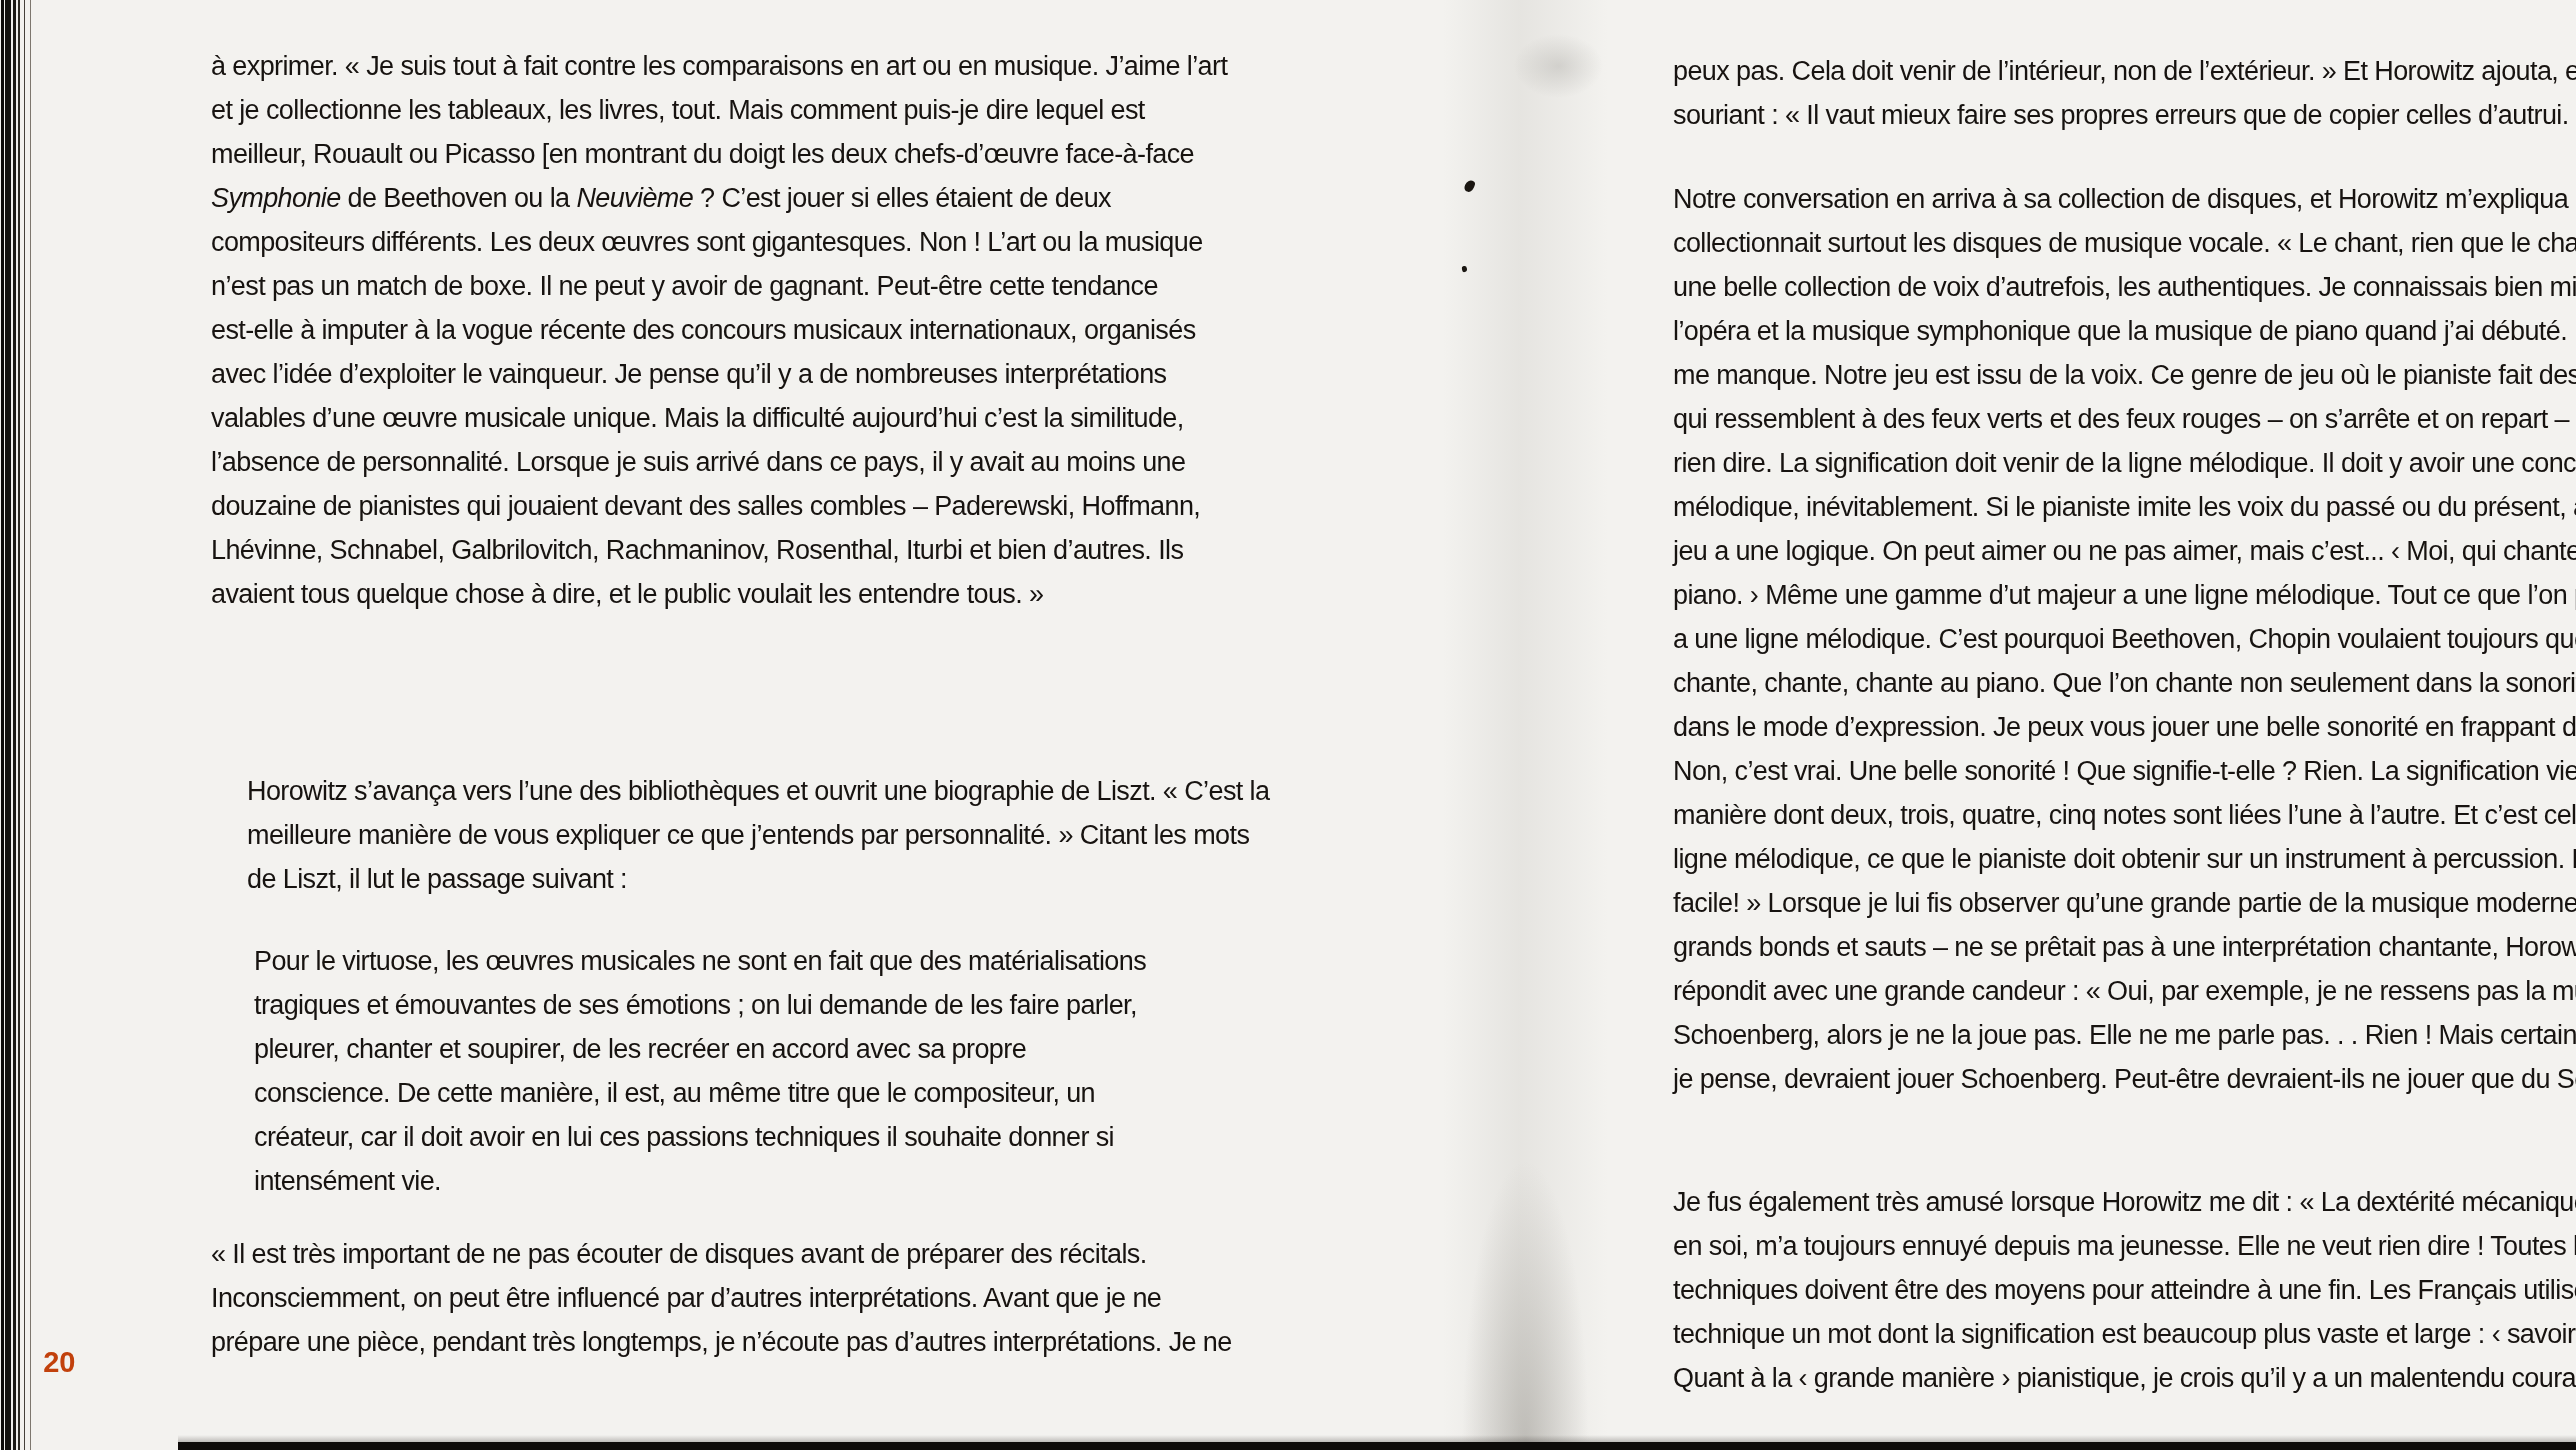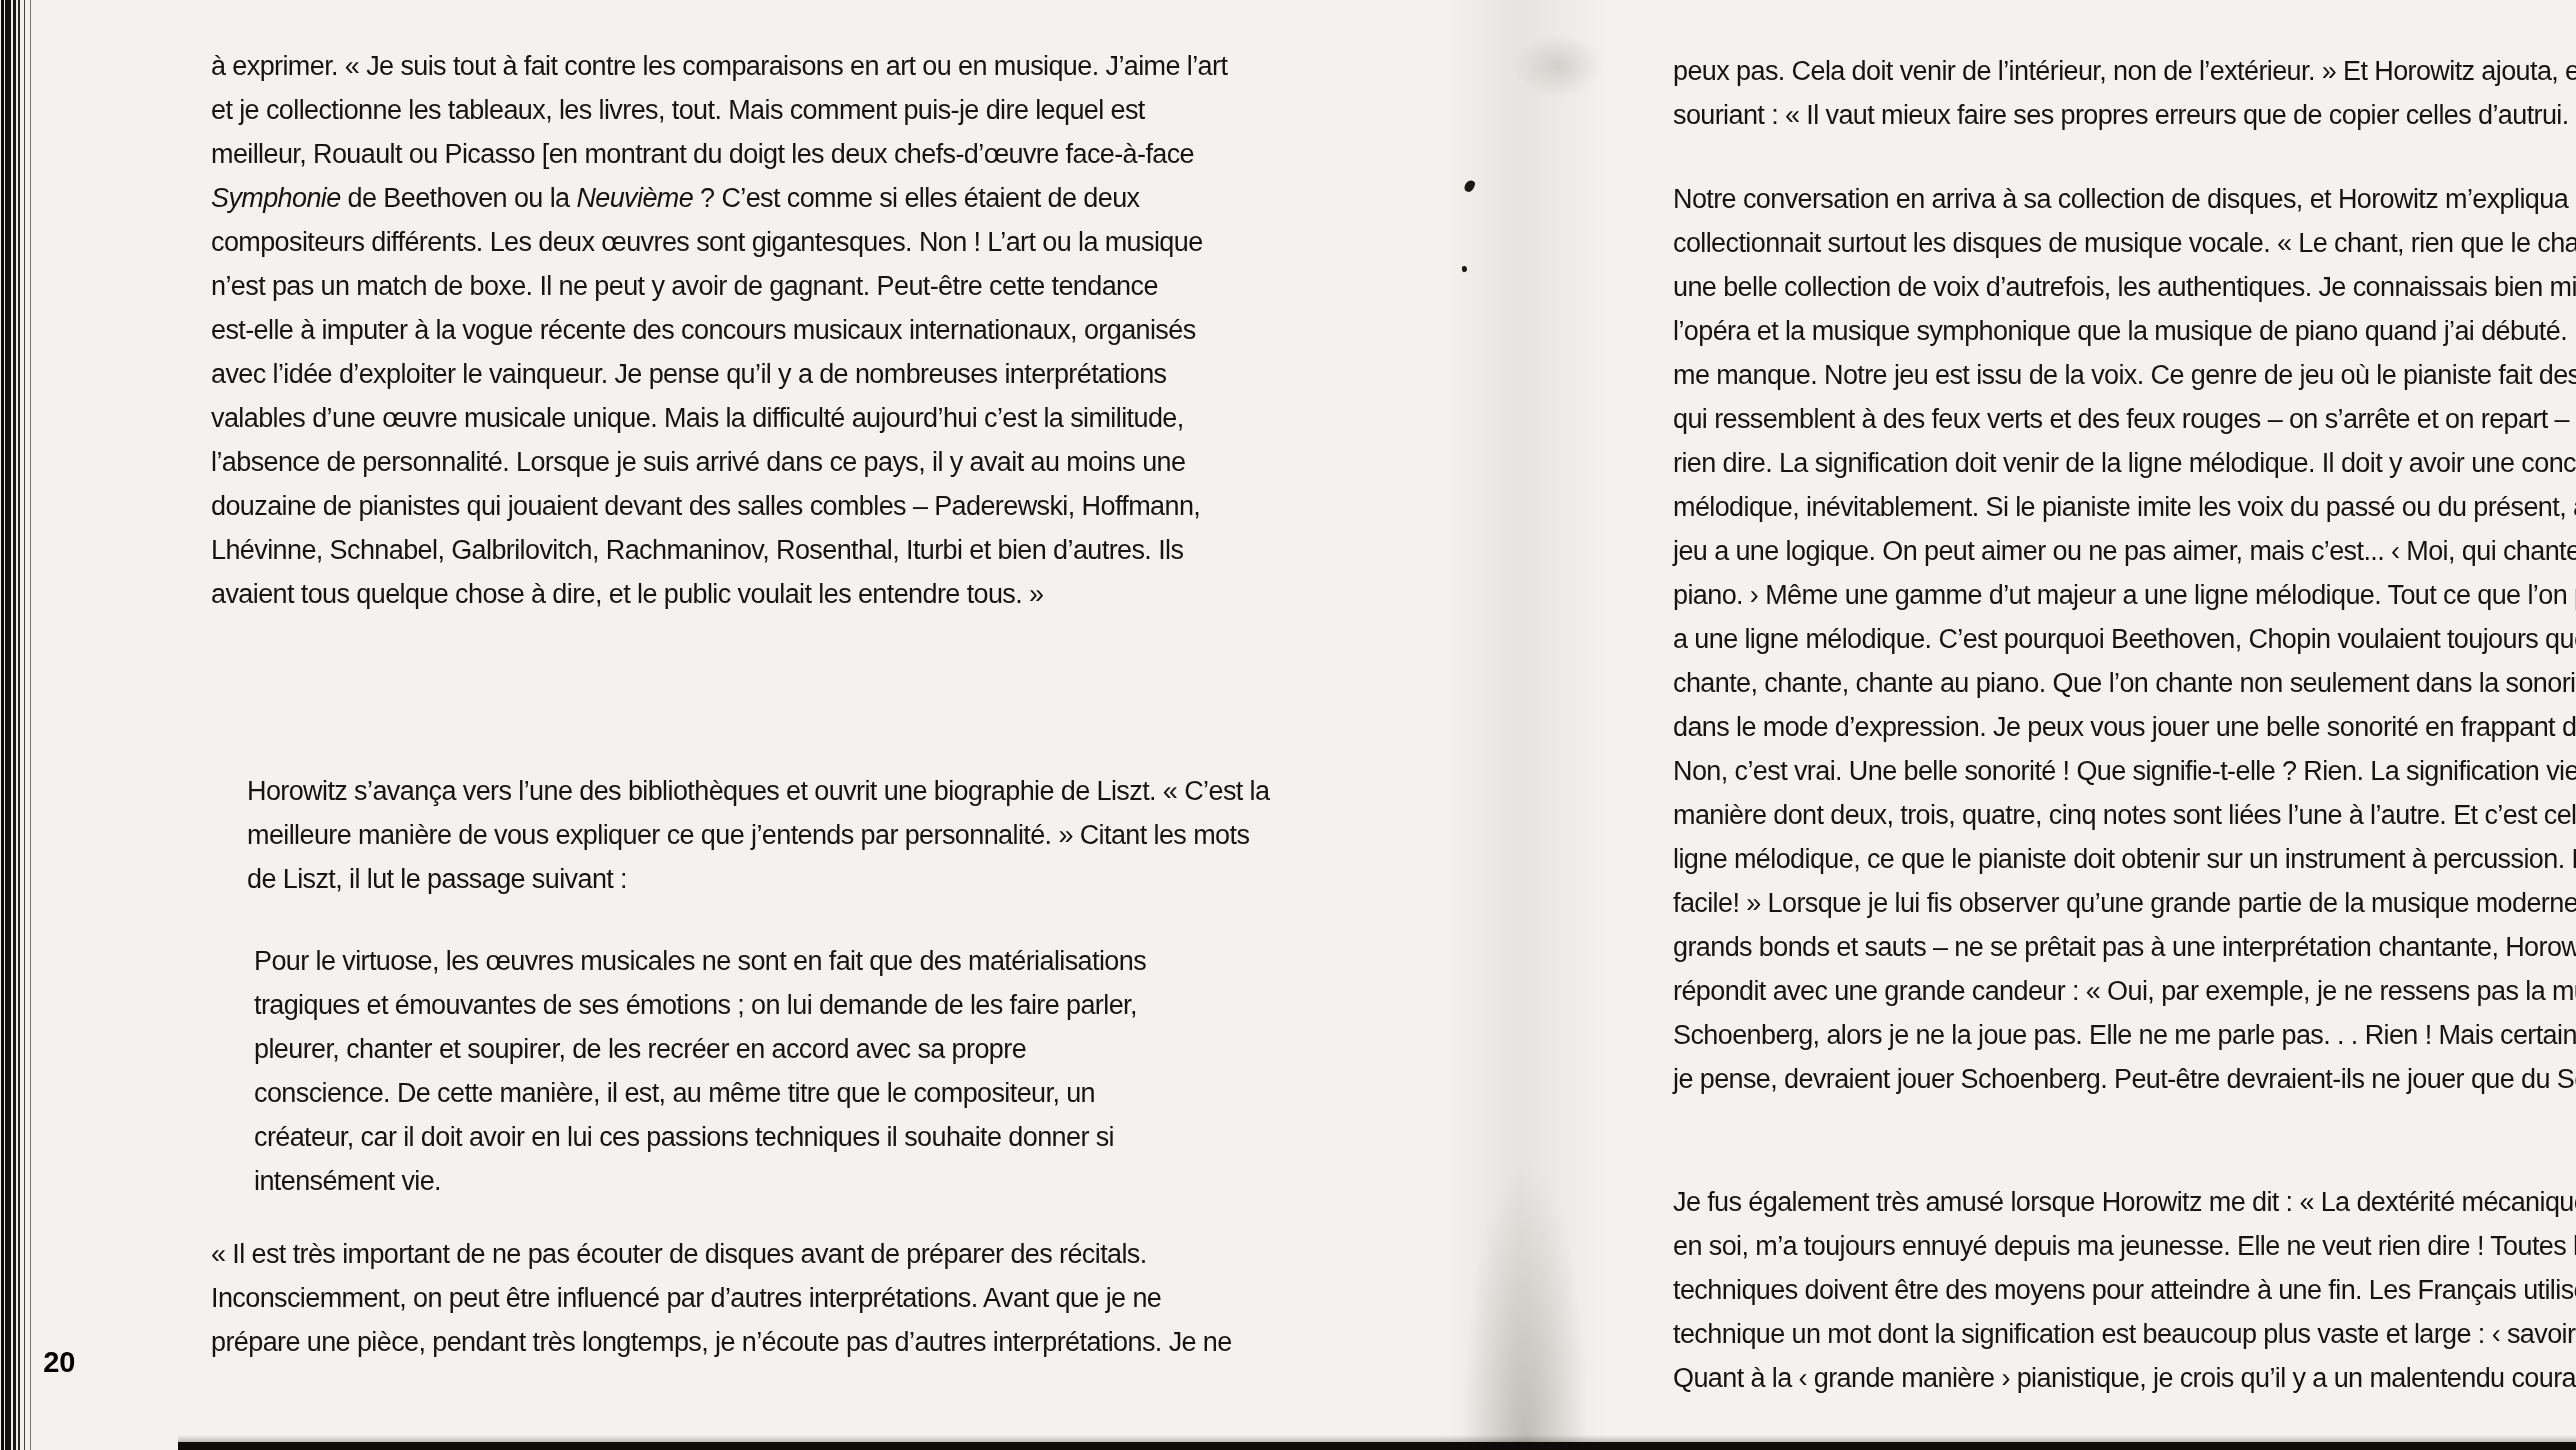--- a/index.html
+++ b/index.html
@@ -58,42 +58,42 @@
   .line i{font-style:italic;}
   .block[data-name="lp-para1"]{top:44px;}
   .block[data-name="lp-para2"]{top:769px;margin-left:36px;}
   .block[data-name="lp-quote"]{top:939px;left:43px;}
   .block[data-name="lp-para3"]{top:1232px;}
   .block[data-name="rp-para1"]{top:49px;}
   .block[data-name="rp-para2"]{top:177px;}
   .block[data-name="rp-para3"]{top:1180px;}
   .pagenum{
     position:absolute;
-    font-size:29px;font-weight:700;color:#000000;letter-spacing:0;
+    font-size:29px;font-weight:700;color:#c2410c;letter-spacing:0;
   }
   .pn-left{left:7.2px;top:1346px;}
 </style>
 </head>
 <body>
 
 <div class="spread" data-name="book-spread">
 
   <div class="left-edge" data-name="scan-left-edge"></div>
   <div class="gutter" data-name="gutter-shadow"></div>
   <div class="smudge" data-name="gutter-smudge"></div>
   <div class="speck s1" data-name="ink-speck"></div>
   <div class="speck s2" data-name="ink-speck"></div>
 
   <div class="page page-left" data-name="left-page">
     <div id="left-blocks" class="textcol" data-name="left-text-column">
         <div class="block" data-name="lp-para1">
           <div class="line" data-name="text-line"><span>à exprimer. « Je suis tout à fait contre les comparaisons en art ou en musique. J’aime l’art</span></div>
           <div class="line" data-name="text-line"><span>et je collectionne les tableaux, les livres, tout. Mais comment puis-je dire lequel est</span></div>
           <div class="line" data-name="text-line"><span>meilleur, Rouault ou Picasso [en montrant du doigt les deux chefs-d’œuvre face-à-face</span></div>
-          <div class="line" data-name="text-line"><i>Symphonie</i><span> de Beethoven ou la </span><i>Neuvième</i><span> ? C’est comme si elles étaient de deux</span></div>
+          <div class="line" data-name="text-line"><i>Symphonie</i><span> de Beethoven ou la </span><i>Neuvième</i><span> ? C’est jouer si elles étaient de deux</span></div>
           <div class="line" data-name="text-line"><span>compositeurs différents. Les deux œuvres sont gigantesques. Non ! L’art ou la musique</span></div>
           <div class="line" data-name="text-line"><span>n’est pas un match de boxe. Il ne peut y avoir de gagnant. Peut-être cette tendance</span></div>
           <div class="line" data-name="text-line"><span>est-elle à imputer à la vogue récente des concours musicaux internationaux, organisés</span></div>
           <div class="line" data-name="text-line"><span>avec l’idée d’exploiter le vainqueur. Je pense qu’il y a de nombreuses interprétations</span></div>
           <div class="line" data-name="text-line"><span>valables d’une œuvre musicale unique. Mais la difficulté aujourd’hui c’est la similitude,</span></div>
           <div class="line" data-name="text-line"><span>l’absence de personnalité. Lorsque je suis arrivé dans ce pays, il y avait au moins une</span></div>
           <div class="line" data-name="text-line"><span>douzaine de pianistes qui jouaient devant des salles combles – Paderewski, Hoffmann,</span></div>
           <div class="line" data-name="text-line"><span>Lhévinne, Schnabel, Galbrilovitch, Rachmaninov, Rosenthal, Iturbi et bien d’autres. Ils</span></div>
           <div class="line" data-name="text-line"><span>avaient tous quelque chose à dire, et le public voulait les entendre tous. »</span></div>
         </div>

